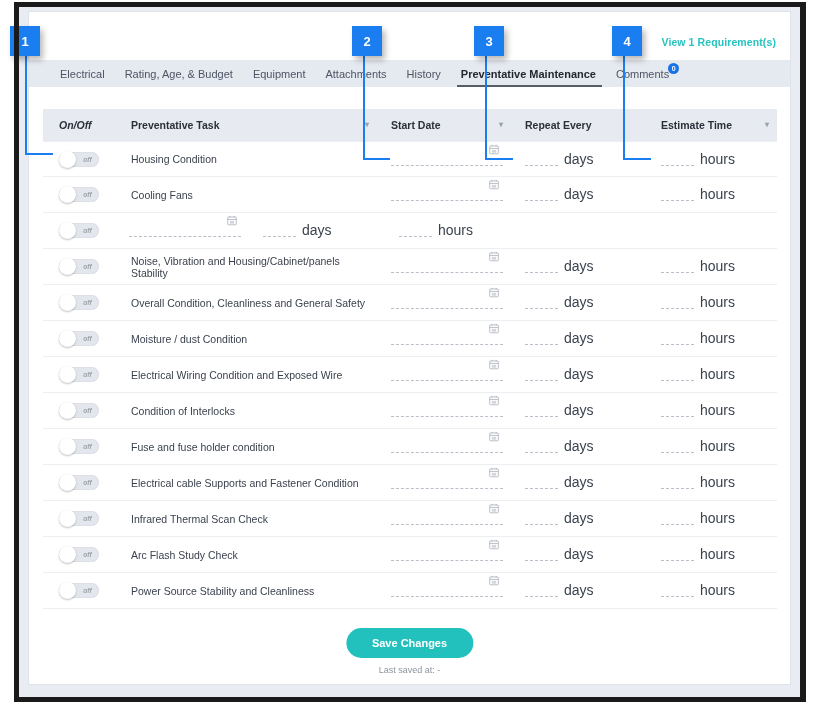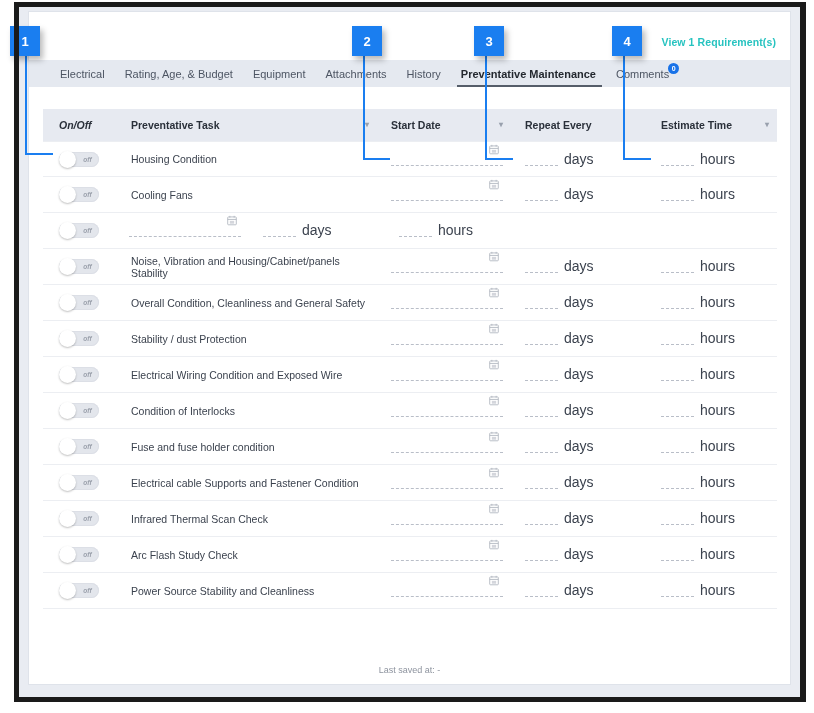--- a/index.html
+++ b/index.html
@@ -401,21 +401,21 @@
                 </div>
               </div>
             </div>
             <div class="trow">
               <div class="c-onoff">
                 <div class="toggle">
                   <div class="knob"></div>
                   <span class="lbl">off</span>
                 </div>
               </div>
-              <div class="c-task"><span>Stability / dust Protection</span></div>
+              <div class="c-task"><span>Moisture / dust Condition</span></div>
               <div class="c-date">
                 <div class="date-cell">
                   <div class="date-line">
                     <svg class="cal-ic" viewBox="0 0 14 15">
                       <rect x="1" y="2.5" width="12" height="11" rx="1" fill="none" stroke="currentColor" stroke-width="1.2"></rect>
                       <line x1="1" y1="6" x2="13" y2="6" stroke="currentColor" stroke-width="1.2"></line>
                       <line x1="4" y1="1" x2="4" y2="3.5" stroke="currentColor" stroke-width="1.2"></line>
                       <line x1="10" y1="1" x2="10" y2="3.5" stroke="currentColor" stroke-width="1.2"></line>
                       <rect x="4" y="8" width="6" height="4" fill="currentColor" opacity=".55"></rect>
                     </svg>
@@ -669,20 +669,21 @@
               <div class="c-est">
                 <div class="unit-wrap">
                   <div class="unit-line"></div>
                   <span class="unit-txt">hours</span>
                 </div>
               </div>
             </div>
           </div>
       </div>
 
+      <button class="save-btn">Save Changes</button>
       <div class="last-saved">Last saved at: -</div>
     </div>
   </div>
 
   <div class="callout" style="left: 10px; top: 26px;">
     <span>1</span>
   </div>
   <div class="cl" style="left:25px; top:56px; width:1.5px; height:98px;"></div>
   <div class="cl" style="left:25px; top:153px; width:28px; height:1.5px;"></div>
 

